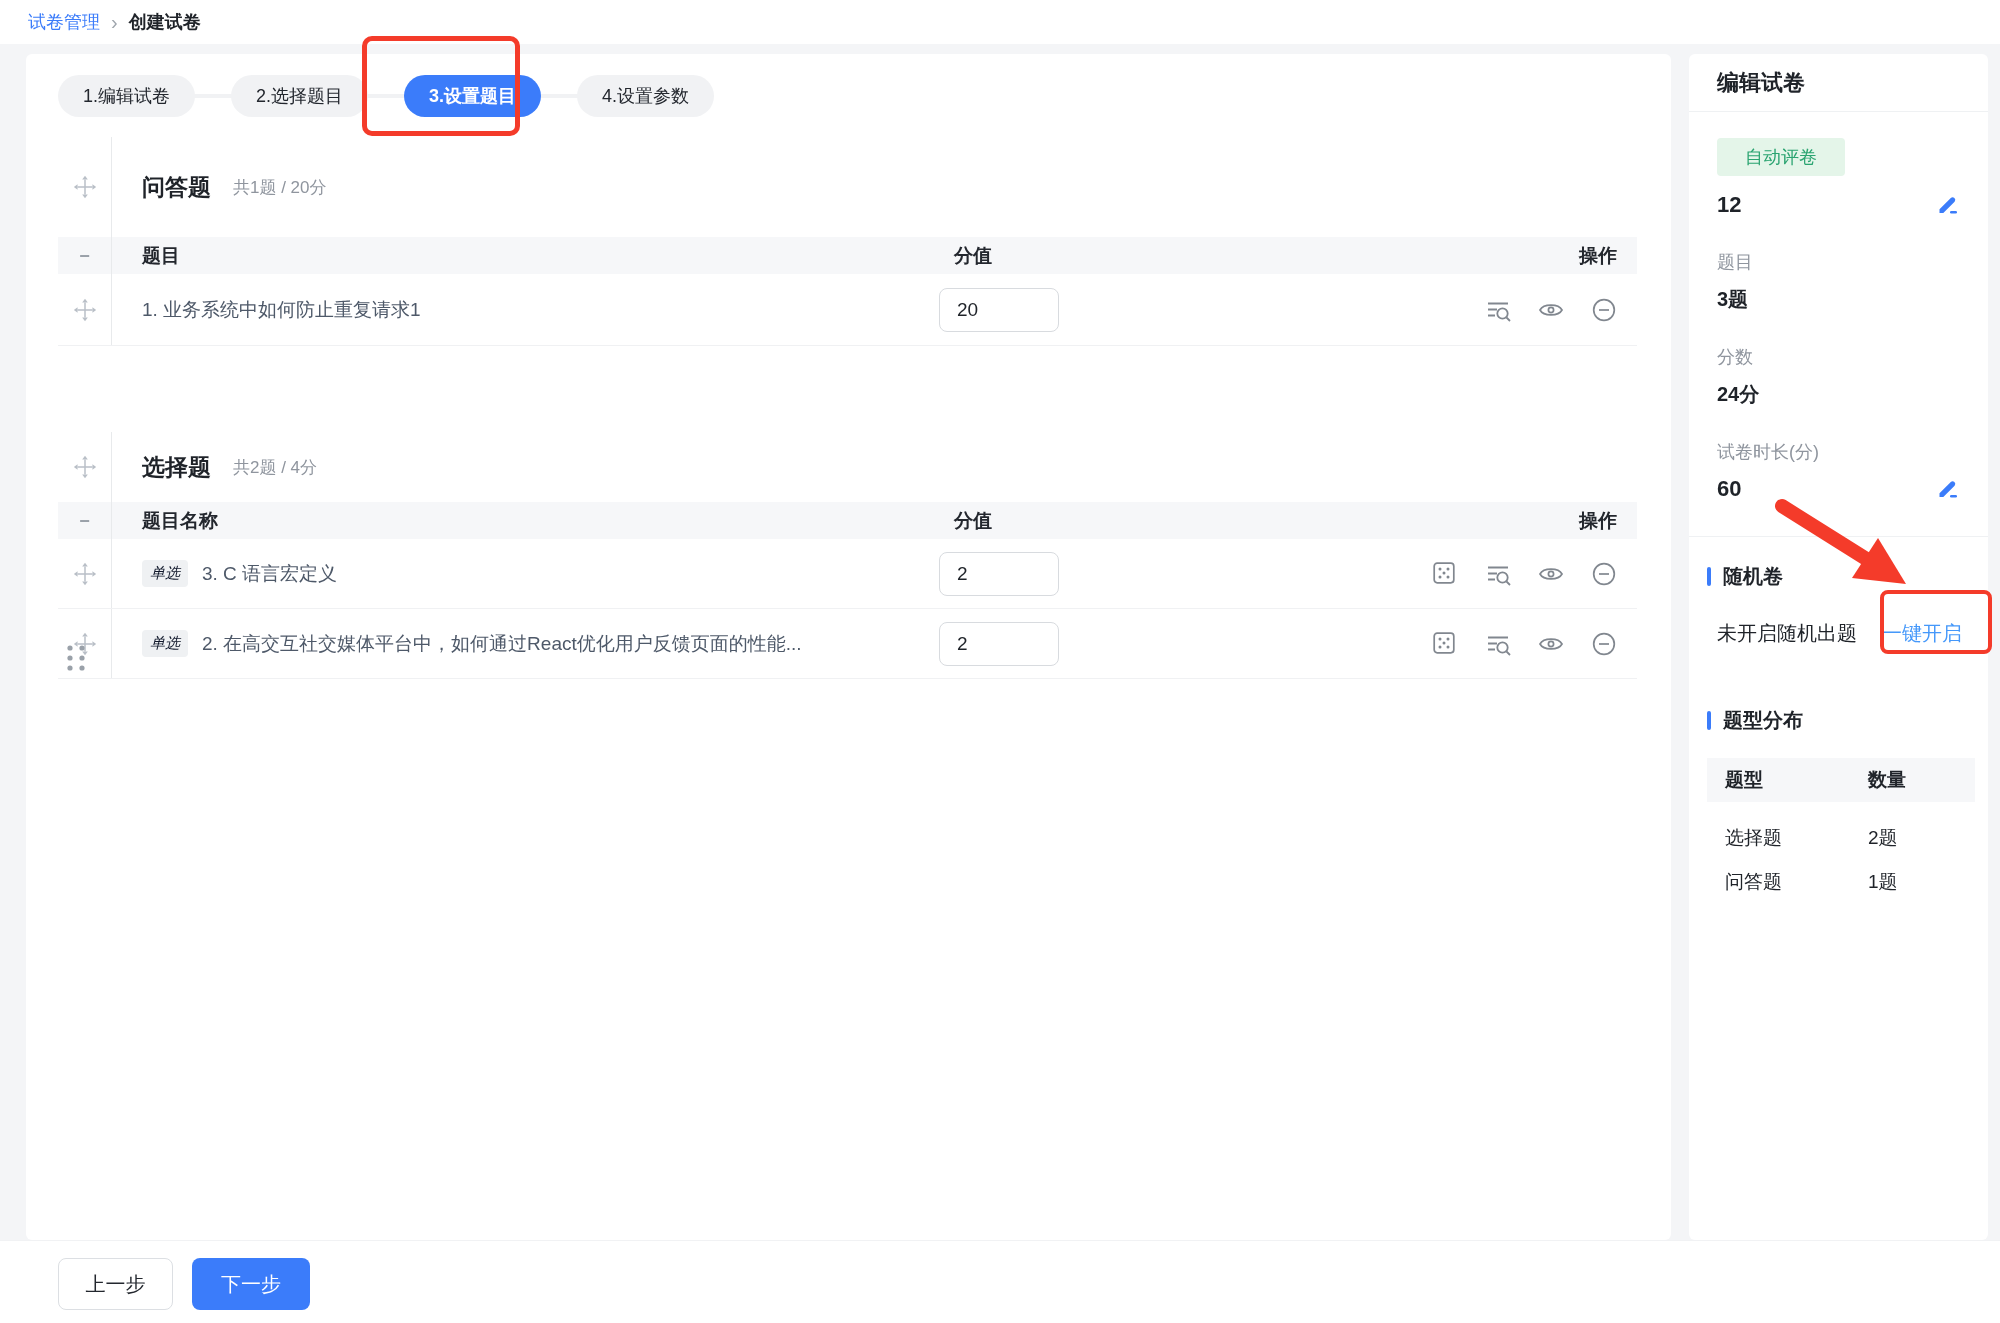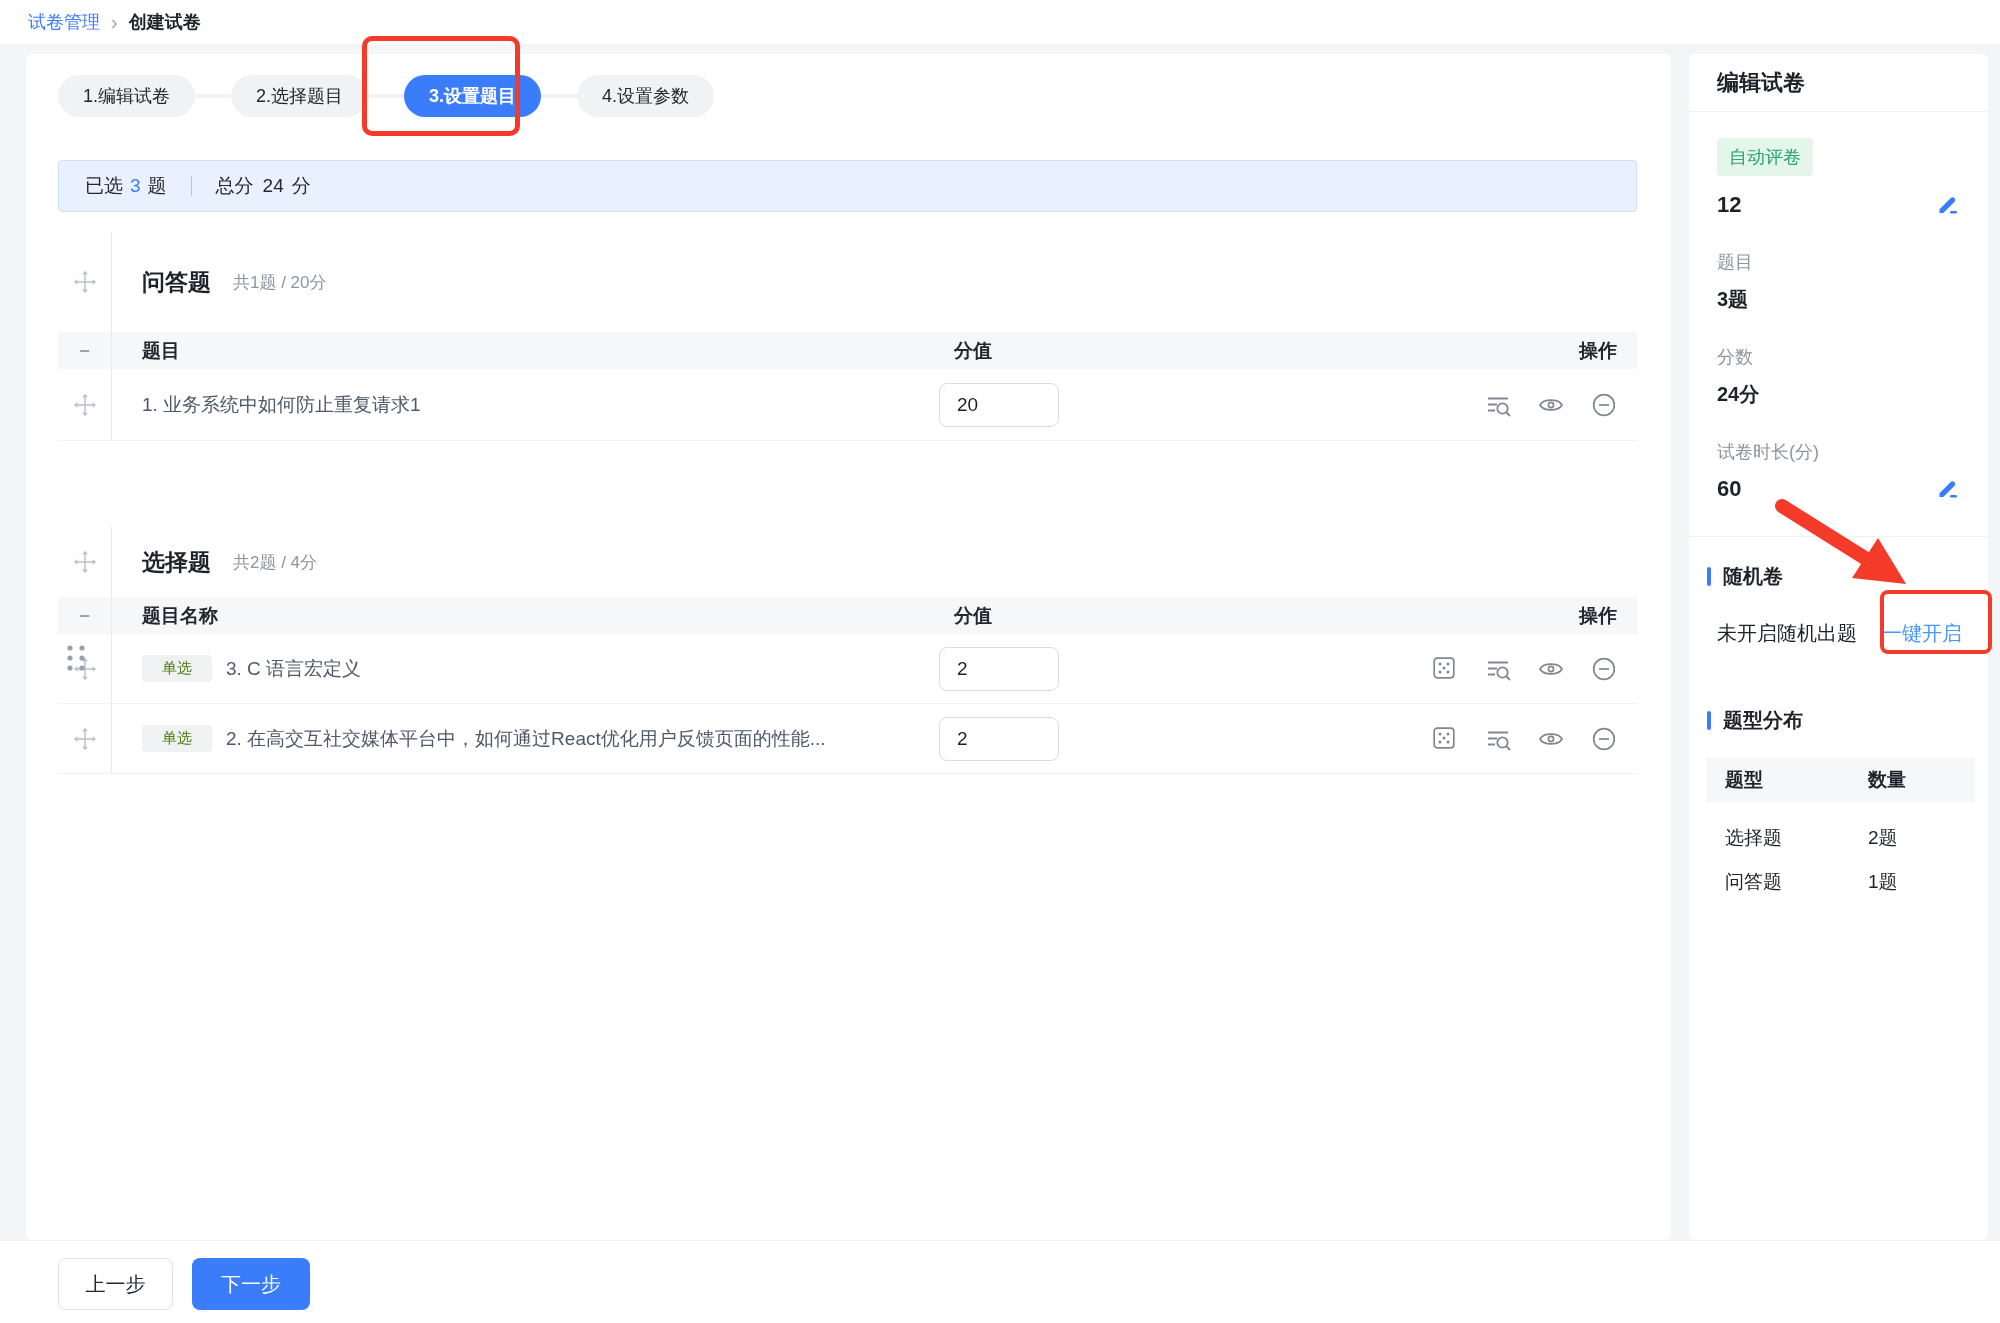--- a/index.html
+++ b/index.html
@@ -43,40 +43,40 @@
   .sec-header.s2 { margin-top:86px; height:70px; }
   .sec-header .gutter, .sec-header .content { border-right-color:#e8eaec; }
   .sec-title { font-size:23px; font-weight:700; }
   .sec-meta { font-size:17px; color:#8f959e; margin-left:22px; }
   .thead { height:37px; background:#f6f7f9; font-size:19px; font-weight:600; color:#23272e; }
   .col-score { position:absolute; left:842px; font-weight:600; }
   .col-action { position:absolute; right:20px; font-weight:600; }
   .collapse-btn { color:#9aa1a9; font-size:18px; cursor:pointer; line-height:1; }
   .trow { border-bottom:1px solid #f0f1f3; font-size:19px; color:#4e5969; background:#fff; }
   .trow.h72 { height:72px; } .trow.h70 { height:70px; }
-  .tag { background:#eff1f3; color:#4d7c0f; font-size:15px; padding:4px 20px; border-radius:4px;
-         margin-right:14px; flex:none; }
+  .tag { background:#eff1f3; color:#0f172a; font-size:15px; padding:4px 8px; border-radius:4px;
+         margin-right:14px; flex:none;font-style:italic; }
   .q-title { white-space:nowrap; overflow:hidden; max-width:700px; }
   .score-input { position:absolute; left:827px; top:50%; transform:translateY(-50%);
                  width:120px; height:44px; border:1.5px solid #d8dbdf; border-radius:8px;
                  font-size:19px; padding-left:17px; color:#1f2329; outline:none; background:#fff;
                  font-family:inherit; }
   .actions { position:absolute; right:20px; display:flex; align-items:center; gap:27px; }
   .icon-btn { width:26px; height:26px; display:inline-flex; cursor:pointer; }
   .move-handle { width:26px; height:26px; display:inline-flex; cursor:grab; }
   .drag-dots { position:absolute; left:36px; top:586px; cursor:grab; }
 
   
   .side-card { position:absolute; left:1689px; top:54px; width:299px; height:1186px;
                background:#fff; border-radius:6px; }
   .side-title { height:58px; display:flex; align-items:center; padding-left:28px;
                 border-bottom:1px solid #eff1f3; font-size:22px; font-weight:700; }
   .side-body { padding:0 26px 0 28px; }
   .badge { display:inline-block; margin-top:26px; background:#e4f5e9; color:#2ba471;
-           font-size:18px; padding:7px 12px; border-radius:4px; }
+           font-size:18px; padding:7px 28px; border-radius:4px; }
   .val-row { display:flex; justify-content:space-between; align-items:center; margin-top:16px; }
   .big-val { font-size:22px; font-weight:700; }
   .field-label { margin-top:32px; font-size:18px; color:#8f959e; }
   .field-value { margin-top:12px; font-size:20px; font-weight:600; }
   .side-divider { margin:34px -26px 0 -28px; border-top:1px solid #eff1f3; }
   .block-title { display:flex; align-items:center; margin:26px 0 0 -10px; font-size:20px; font-weight:700; }
   .block-bar { width:4px; height:19px; background:#3b7cfa; border-radius:2px; margin-right:12px; }
   .random-row { display:flex; justify-content:space-between; align-items:center; margin-top:30px; font-size:20px; }
   .random-link { color:#4598fa; cursor:pointer;text-align:center; }
   .dist-table { margin:24px 0 0 -10px; width:268px; font-size:19px; }
@@ -112,29 +112,20 @@
 <main class="main-card">
 
   <div class="steps">
     <div class="steps-line"></div>
     <div class="step">1.编辑试卷</div>
     <div class="step">2.选择题目</div>
     <div class="step active">3.设置题目</div>
     <div class="step">4.设置参数</div>
   </div>
 
-  <div class="summary">
-    <span>已选</span>
-    <span class="sum-count">3</span>
-    <span>题</span>
-    <span class="sum-div"></span>
-    <span class="sum-total-label">总分</span>
-    <span class="sum-total-val">24</span>
-    <span>分</span>
-  </div>
 
   <section>
     <div class="sec-row sec-header s1">
       <div class="gutter">
         <span class="move-handle">
           <svg viewBox="0 0 28 28" width="26" height="26">
             <g stroke="#b9bfc7" stroke-width="1.6" fill="none">
                 <path d="M14 6v16M6 14h16"></path>
               </g>
             <g fill="#b9bfc7">

